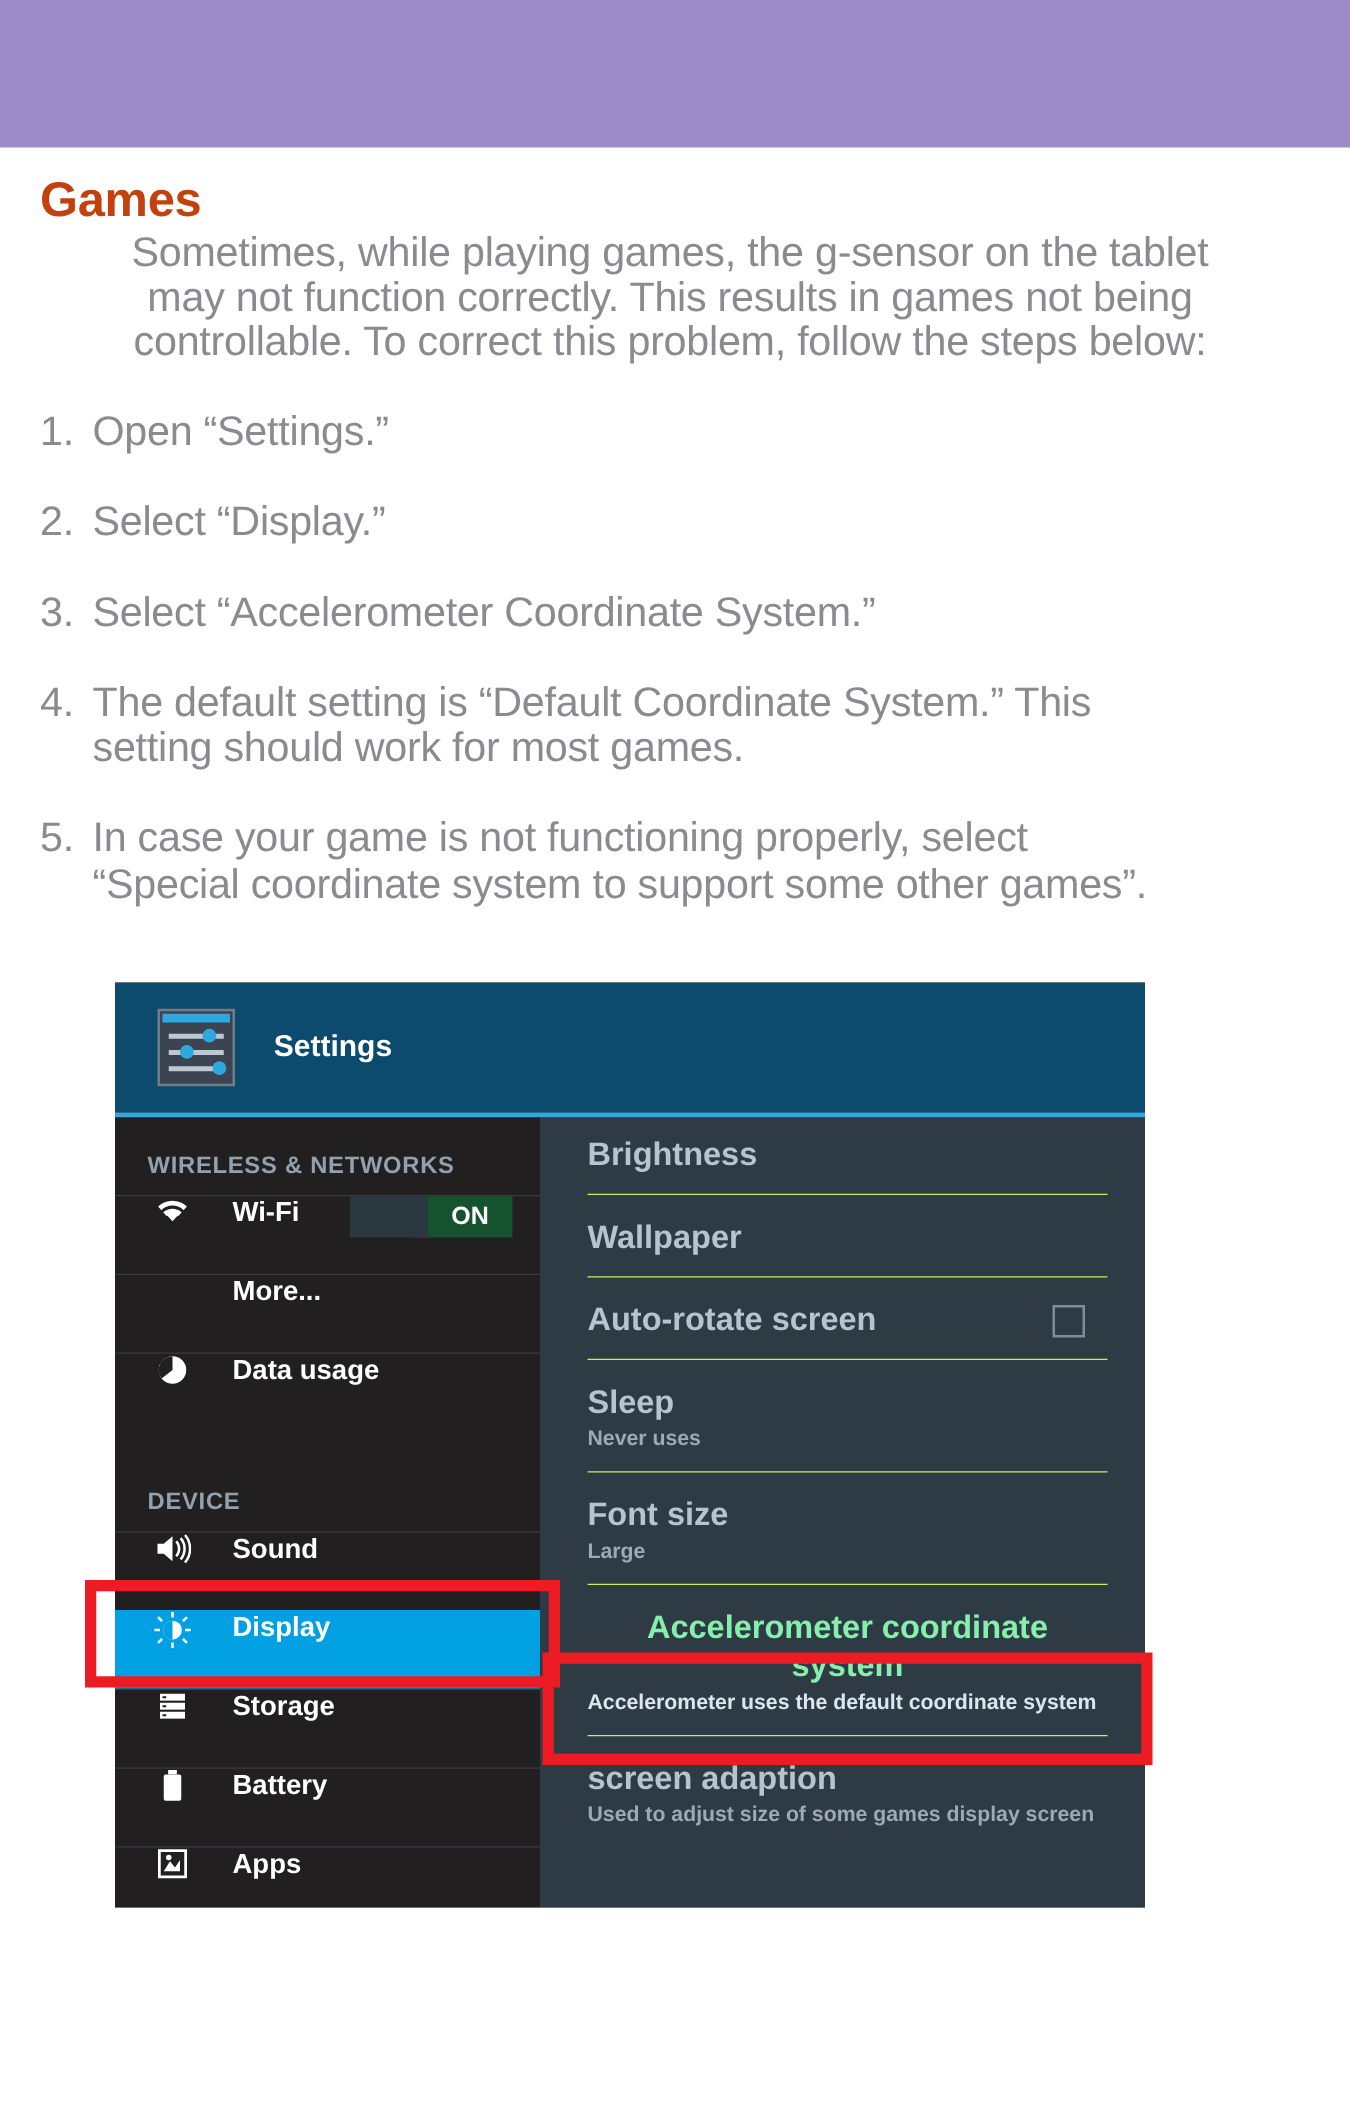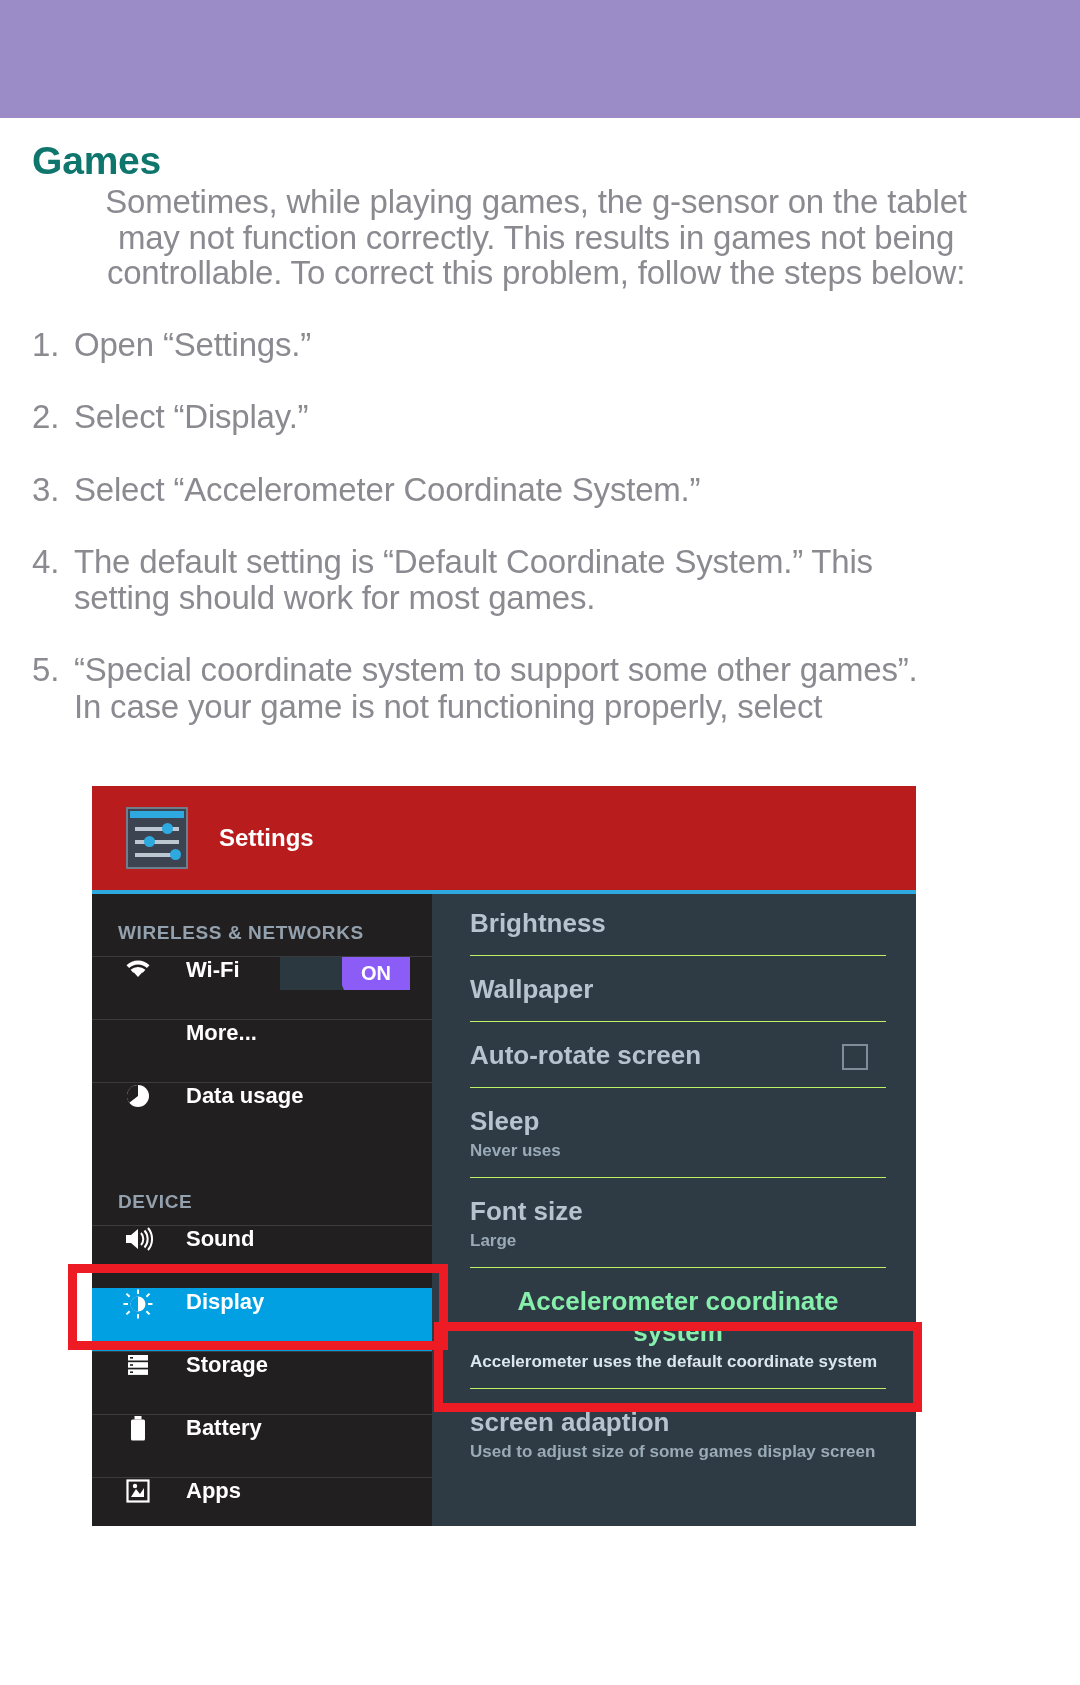--- a/index.html
+++ b/index.html
@@ -30,21 +30,21 @@
     top: 118px;
     left: 0;
     width: 1080px;
   }
   .doc-inner {
     padding: 22px 40px 0 32px;
   }
   h1.page-title {
     font-size: 39px;
     font-weight: bold;
-    color: #0f766e;
+    color: #c2410c;
     margin: 0 0 2px 0;
     letter-spacing: -0.2px;
     line-height: 1.08;
   }
   .intro {
     font-size: 33px;
     line-height: 1.08;
     color: #8a8a90;
     margin: 0;
     letter-spacing: -0.2px;
@@ -79,21 +79,21 @@
     width: 824px;
     height: 740px;
     background: #1e1c1c;
     overflow: hidden;
   }
   .and-header {
     height: 104px;
     display: flex;
     align-items: center;
     padding-left: 34px;
-    background: #b91c1c;
+    background: #0c4a6e;
     box-sizing: border-box;
   }
   .and-header .app-icon {
     width: 62px;
     height: 62px;
     background: #3b4450;
     border: 2px solid #6f7e8c;
     position: relative;
     box-sizing: border-box;
   }
@@ -183,21 +183,21 @@
     width: 130px;
     height: 33px;
     display: flex;
   }
   .toggle .off-half {
     width: 62px;
     background: #2b3840;
   }
   .toggle .on-half {
     flex: 1;
-    background: #8b5cf6;
+    background: #14532d;
     color: #ffffff;
     font-size: 20px;
     font-weight: bold;
     display: flex;
     align-items: center;
     justify-content: center;
   }
   .toggle .slant {
     position: absolute;
     left: 50px;
@@ -300,22 +300,22 @@
       <li>
         <span class="num">4.</span>
         <span class="txt">
           <span>The default setting is “Default Coordinate System.” This</span>
           <span>setting should work for most games.</span>
         </span>
       </li>
       <li>
         <span class="num">5.</span>
         <span class="txt">
+          <span>In case your game is not functioning properly, select</span>
           <span>“Special coordinate system to support some other games”.</span>
-          <span>In case your game is not functioning properly, select</span>
         </span>
       </li>
     </ol>
   </div>
 </div>
 
 <div class="android">
 
   <div class="and-header">
     <div class="app-icon">

